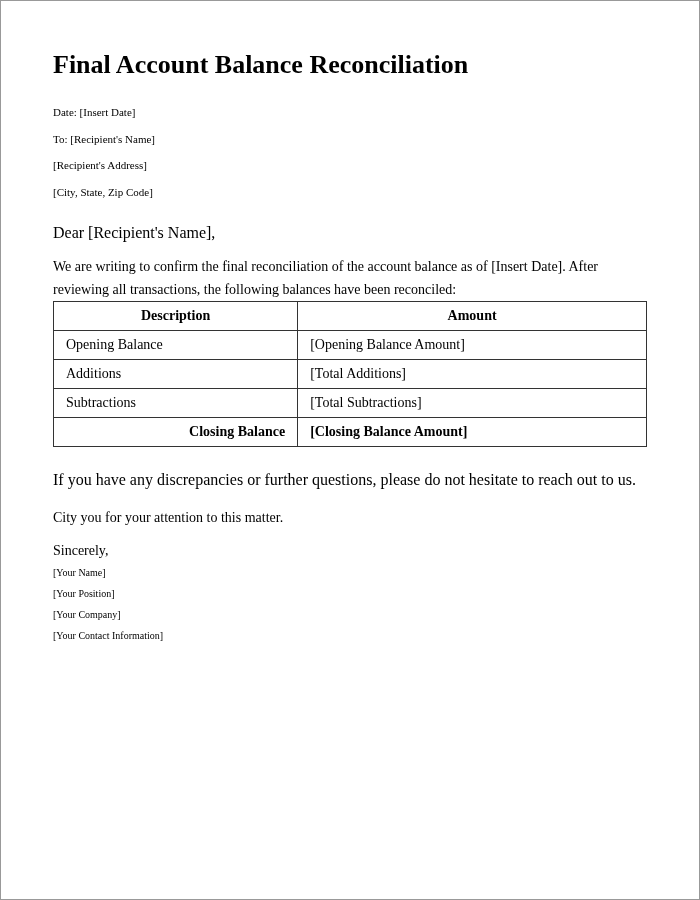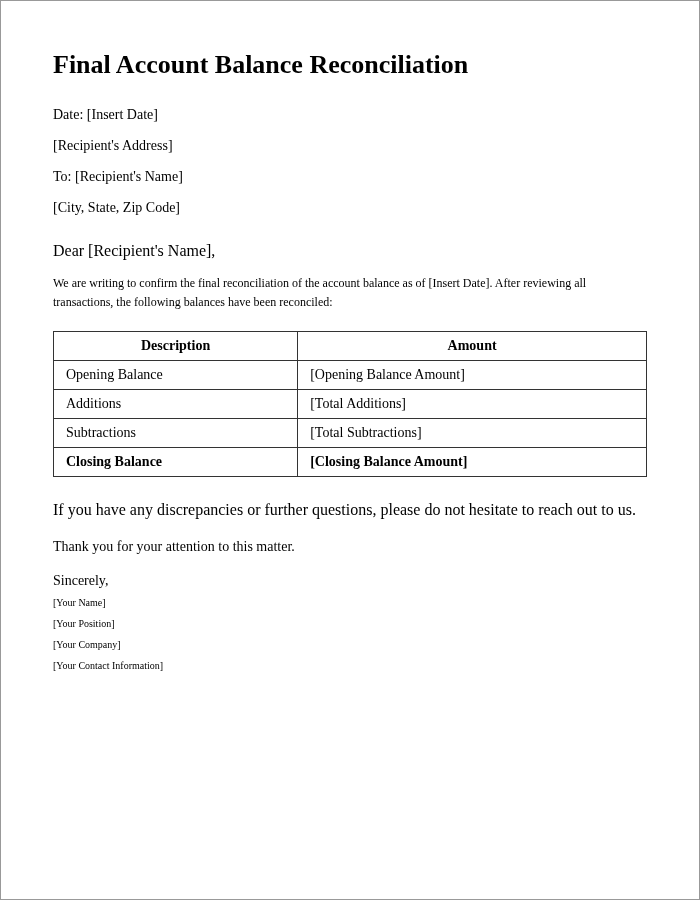--- a/index.html
+++ b/index.html
@@ -28,34 +28,33 @@
     }
 
     .doc-title {
       font-size: 26px;
       font-weight: bold;
       margin-bottom: 24px;
       line-height: 1.2;
     }
 
     .field-line {
-      font-size: 14px;
+      font-size: 11px;
       margin-bottom: 10px;
       line-height: 1.5;
     }
 
     .salutation {
       font-size: 16px;
       margin-bottom: 14px;
       margin-top: 14px;
     }
 
     .body-paragraph {
-      font-size: 12px;
-      margin-bottom: 18px;
+      font-size: 14px;
       line-height: 1.6;
     }
 
     .reconciliation-table {
       border-collapse: collapse;
       margin-bottom: 20px;
       min-width: 320px;
       padding-left: 8px;
     }
 
@@ -112,23 +111,23 @@
   </style>
 </head>
 <body>
 
 <div class="page-container">
 
   <h1 class="doc-title">Final Account Balance Reconciliation</h1>
 
   <p class="field-line">Date: [Insert Date]</p>
 
+  <p class="field-line">To: [Recipient's Name]</p>
+
   <p class="field-line">[Recipient's Address]</p>
-
-  <p class="field-line">To: [Recipient's Name]</p>
 
   <p class="field-line">[City, State, Zip Code]</p>
 
   <p class="salutation">Dear [Recipient's Name],</p>
 
   <p class="body-paragraph">We are writing to confirm the final reconciliation of the account balance as of [Insert Date]. After reviewing all transactions, the following balances have been reconciled:</p>
 
   <table class="reconciliation-table">
     <thead>
       <tr>
@@ -143,29 +142,29 @@
         </tr>
         <tr>
           <td>Additions</td>
           <td>[Total Additions]</td>
         </tr>
         <tr>
           <td>Subtractions</td>
           <td>[Total Subtractions]</td>
         </tr>
         <tr>
-          <td style="font-weight: bold;">Closing Balance</td>
+          <td style="font-weight: bold; text-align: right;">Closing Balance</td>
           <td style="font-weight: bold;">[Closing Balance Amount]</td>
         </tr>
       </tbody>
   </table>
 
   <p class="closing-note">If you have any discrepancies or further questions, please do not hesitate to reach out to us.</p>
 
-  <p class="thank-you">Thank you for your attention to this matter.</p>
+  <p class="thank-you">City you for your attention to this matter.</p>
 
   <p class="sincerely">Sincerely,</p>
 
   <p class="signature-field">[Your Name]</p>
 
   <p class="signature-field">[Your Position]</p>
 
   <p class="signature-field">[Your Company]</p>
 
   <p class="signature-field">[Your Contact Information]</p>

